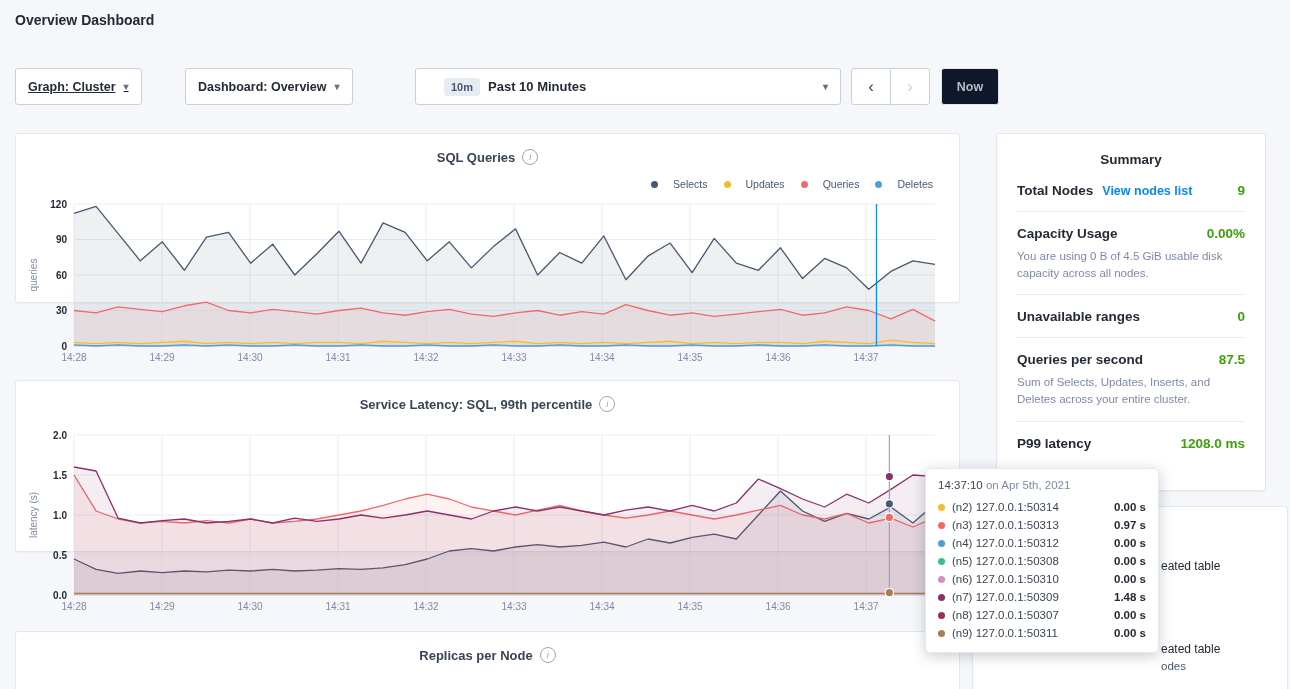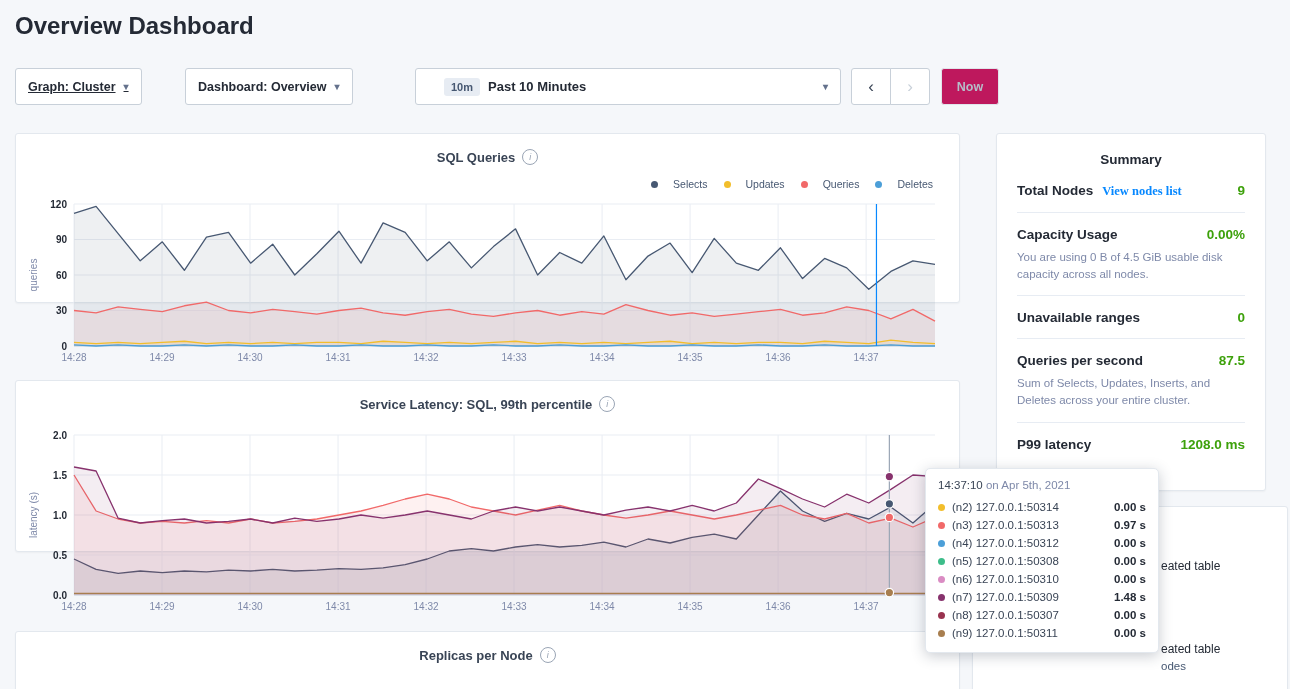--- a/index.html
+++ b/index.html
@@ -1,38 +1,38 @@
 <!DOCTYPE html>
 <html><head>
 <meta charset="utf-8">
 <style>
   html,body{margin:0;padding:0;overflow:hidden;}
   body{
     position:relative;width:1290px;height:689px;
     background:#f5f7fa;color:#242a35;
     font-family:"Liberation Sans",sans-serif;
   }
-  .page-title{position:absolute;left:15px;top:12px;font-size:24px;font-weight:600;color:#242a35;margin:0;}
+  .page-title{position:absolute;left:15px;top:12px;font-size:14px;font-weight:600;color:#242a35;margin:0;}
   
   .dd{position:absolute;top:68px;height:37px;box-sizing:border-box;background:#fff;border:1px solid #c8d0d9;
       border-radius:3px;display:flex;align-items:center;gap:8px;padding:0 12px;font-size:12.5px;font-weight:bold;cursor:pointer;}
   .chev{color:#64718c;font-size:10px;line-height:1;}
   #dd-graph{left:15px;text-decoration:underline;}
   #dd-dashboard{left:185px;}
   #dd-time{left:415px;width:426px;padding-left:28px;}
   #dd-time .chev{margin-left:auto;}
   .badge{background:#e7ecf3;color:#475872;border-radius:3px;padding:3px 7px;font-size:11px;font-weight:bold;}
   .time-label{font-size:13px;font-weight:bold;}
   .nav-group{position:absolute;left:851px;top:68px;display:flex;}
   .navbtn{width:40px;height:37px;box-sizing:border-box;background:#fff;border:1px solid #c8d0d9;font-size:17px;
           color:#394455;cursor:pointer;padding:0;line-height:1;}
   .navbtn:first-child{border-radius:3px 0 0 3px;}
   .navbtn:last-child{border-radius:0 3px 3px 0;margin-left:-1px;}
   .navbtn.disabled{color:#c8d0d9;}
-  #now-btn{position:absolute;left:941px;top:68px;width:58px;height:37px;box-sizing:border-box;background:#be185d;
+  #now-btn{position:absolute;left:941px;top:68px;width:58px;height:37px;box-sizing:border-box;background:#0f172a;
            border:1px solid #e0e5eb;border-radius:3px;color:#b6bdc9;font-size:12.5px;font-weight:bold;cursor:default;}
   
   .panel{position:absolute;background:#fff;border:1px solid #e3e8ee;border-radius:3px;box-shadow:0 1px 2px rgba(0,0,0,.04);box-sizing:border-box;}
   #chart1{left:15px;top:133px;width:945px;height:170px;}
   #chart2{left:15px;top:380px;width:945px;height:172px;}
   #chart3{left:15px;top:631px;width:945px;height:70px;}
   .chart-head{display:flex;justify-content:center;align-items:center;gap:7px;padding-top:15px;font-weight:bold;font-size:13px;color:#394455;}
   .info{width:14px;height:14px;border:1px solid #9aa5b5;border-radius:50%;font-size:9px;color:#9aa5b5;
         display:inline-flex;align-items:center;justify-content:center;font-weight:normal;font-style:italic;cursor:pointer;}
   .legend{position:absolute;top:44px;right:26px;display:flex;gap:16px;font-size:10.5px;color:#475872;}
@@ -223,21 +223,21 @@
     <span class="info">i</span>
   </div>
 </div>
 
 <div class="panel" id="summary-panel">
   <div class="sum-title">Summary</div>
   <div id="summary-rows">
       <div class="sum-row">
         <div class="sum-row-top">
           <span class="sum-label">Total Nodes</span>
-          <a class="sum-link" style="color: rgb(7, 136, 255); font-family: Liberation Serif, serif;">View nodes list</a>
+          <a class="sum-link" style="color: rgb(7, 136, 255);">View nodes list</a>
           <span class="sum-value" style="color: rgb(61, 161, 11);">9</span>
         </div>
       </div>
       <div class="sum-row">
         <div class="sum-row-top">
           <span class="sum-label">Capacity Usage</span>
           <span class="sum-value" style="color: rgb(61, 161, 11);">0.00%</span>
         </div>
         <div class="sum-sub">You are using 0 B of 4.5 GiB usable disk capacity across all nodes.</div>
       </div>

